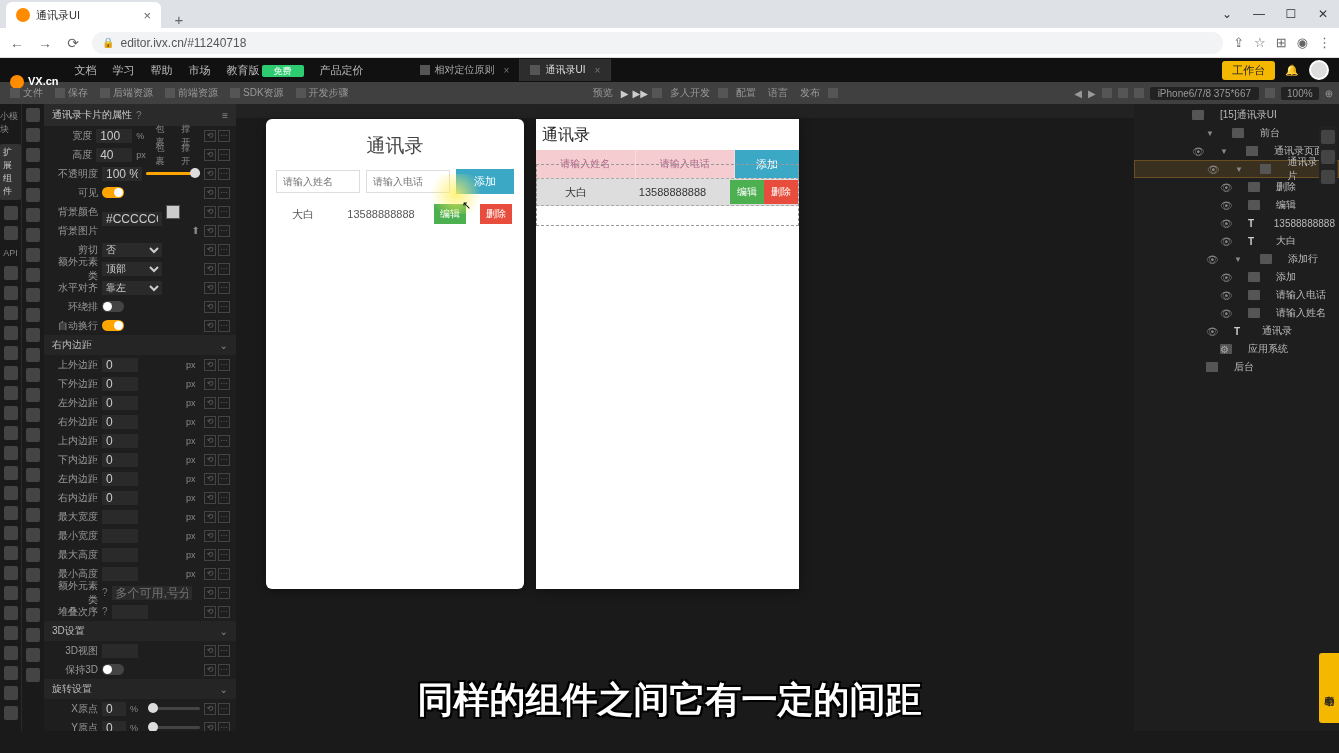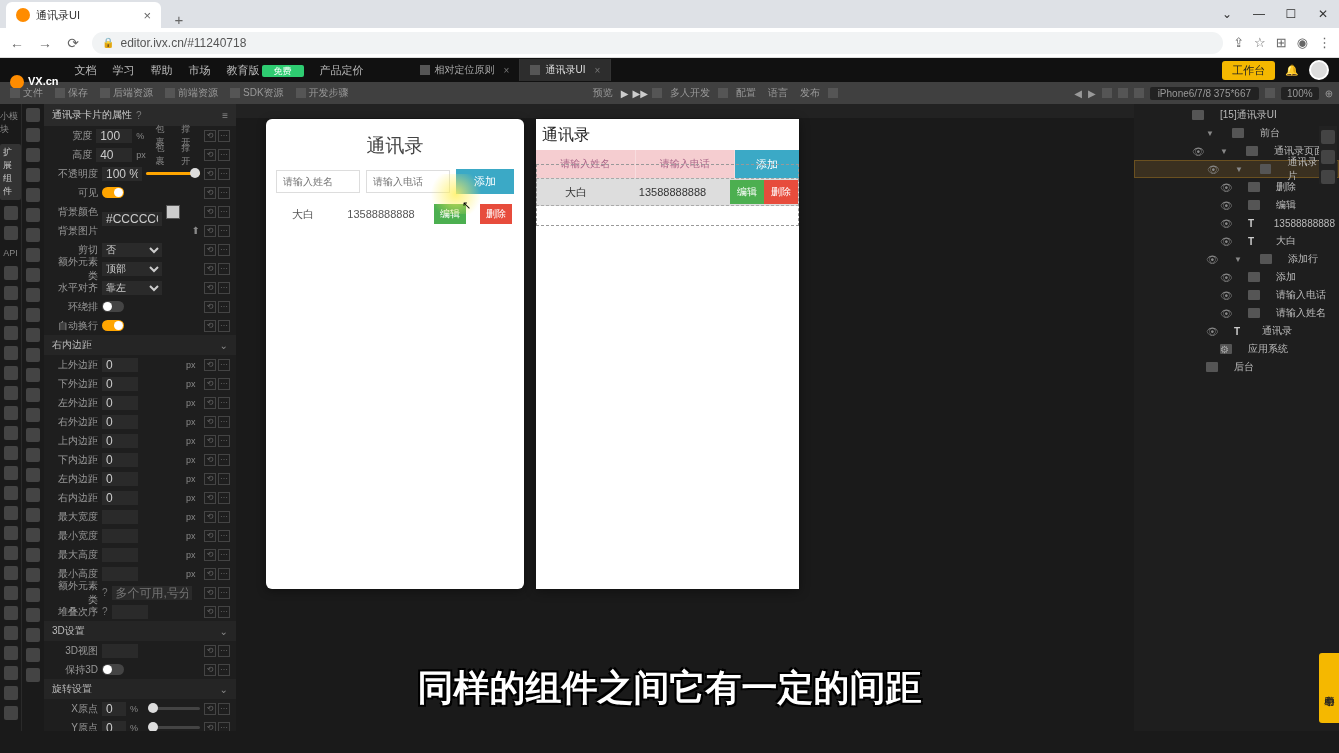--- a/index.html
+++ b/index.html
@@ -125,21 +125,21 @@
 .tree-row .tlabel { font-size: 10px; color: #bbb; }
 .indent1 { padding-left: 30px; }
 .indent2 { padding-left: 44px; }
 .indent3 { padding-left: 58px; }
 .indent4 { padding-left: 72px; }
 .indent5 { padding-left: 86px; }
 .rp-icons { position: absolute; right: 2px; top: 126px; width: 18px; background: #222; display: flex; flex-direction: column; gap: 6px; padding-top: 4px; }
 .rp-icons span { width: 14px; height: 14px; background: #444; margin: 0 auto; border-radius: 2px; }
 
 
-.subtitle { position: absolute; left: 50%; bottom: 40px; transform: translateX(-50%); font-size: 36px; color: #fff; font-weight: bold; text-shadow: 2px 2px 0 #000, -2px -2px 0 #000, 2px -2px 0 #000, -2px 2px 0 #000; white-space: nowrap; }
+.subtitle { position: absolute; left: 50%; bottom: 28px; transform: translateX(-50%); font-size: 36px; color: #fff; font-weight: bold; text-shadow: 2px 2px 0 #000, -2px -2px 0 #000, 2px -2px 0 #000, -2px 2px 0 #000; white-space: nowrap; }
 
 
 .side-tab { position: absolute; right: 0; bottom: 30px; width: 20px; height: 70px; background: #f5b800; color: #222; font-size: 10px; writing-mode: vertical-rl; text-align: center; display: flex; align-items: center; justify-content: center; border-radius: 3px 0 0 3px; }
 </style>
 </head>
 <body>
 
 <div class="browser-tabs">
   <div class="browser-tab">
     <span class="favicon"></span>

